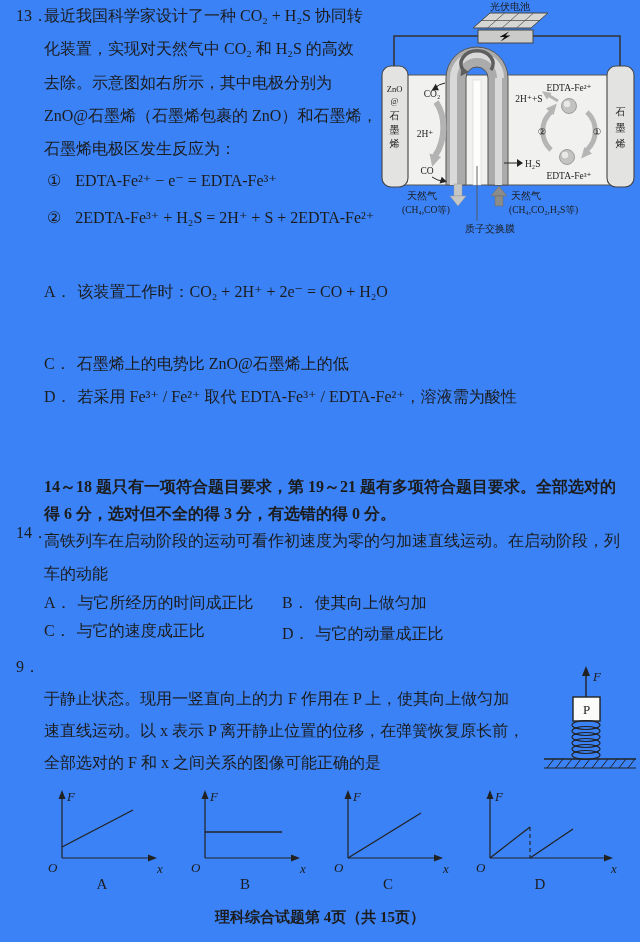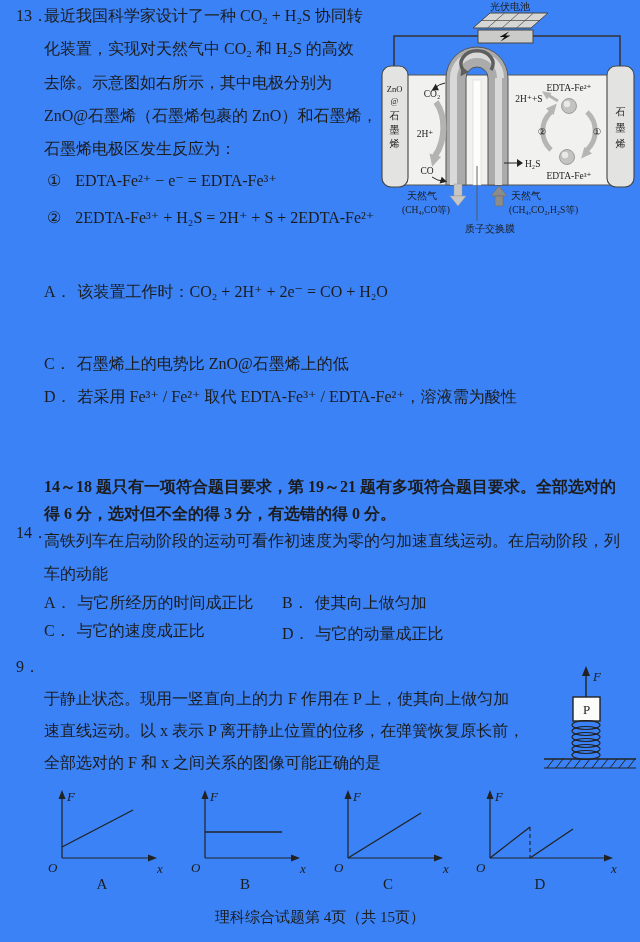--- a/index.html
+++ b/index.html
@@ -6,21 +6,21 @@
   .page {
     position:relative; width:640px; height:942px; margin:0 auto;
     background:#3b82f6; color:#1c1c1c;
     font-family:"Liberation Serif","DejaVu Serif",serif;
     overflow:hidden;
   }
   .t { position:absolute; font-size:16px; line-height:22px; white-space:nowrap; }
   .bold { font-weight:bold; }
   .eq-marker { margin-right:14px; }
   .opt-label { margin-right:6px; }
-  .footer { position:absolute; left:0; right:0; top:908px; text-align:center; font-size:15px; }
+  .footer { position:absolute; left:0; right:0; top:908px; text-align:center; font-size:15px;font-weight:bold; }
   svg { position:absolute; }
   svg text { font-family:"Liberation Serif","DejaVu Serif",serif; fill:#1c1c1c; }
   .dia-cjk { font-size:10px; }
   .dia-f { font-size:9.5px; }
   .graph-letter { font-size:15px; }
   .axis-label { font-size:13px; font-style:italic; }
 </style>
 </head>
 <body>
 

